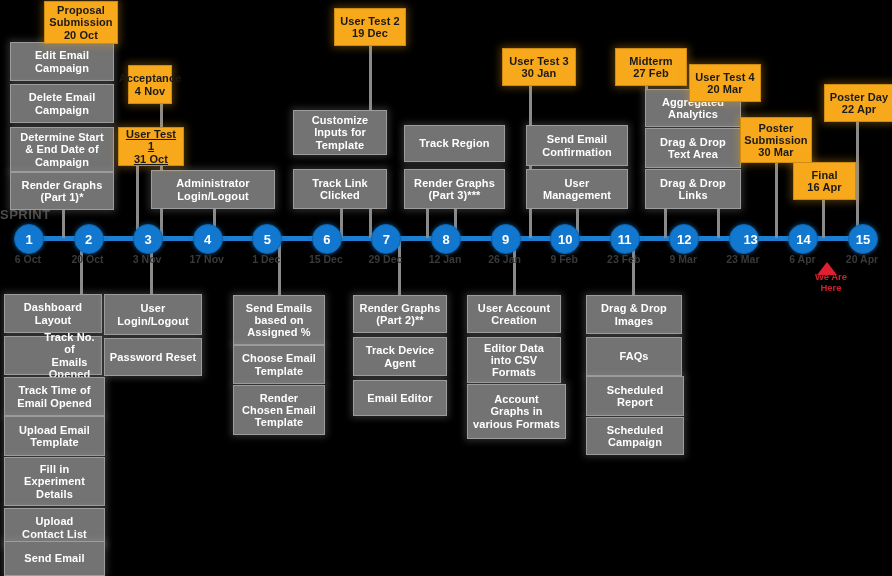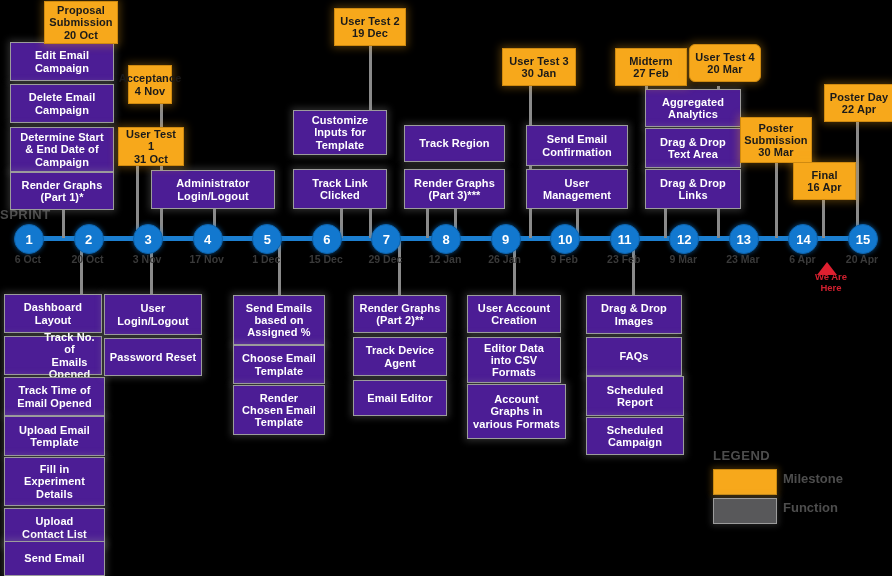--- a/index.html
+++ b/index.html
@@ -15,21 +15,21 @@
 
   
   .box{
     position:absolute;box-sizing:border-box;
     display:flex;align-items:center;justify-content:center;
     text-align:center;line-height:1.12;
     font-weight:bold;letter-spacing:.1px;
     padding:2px 3px;
   }
   .fn{
-    background:#4c1d95;color:#ffffff;
+    background:#737373;color:#ffffff;
     border:1px solid #9c9c9c;
     font-size:11px;
     box-shadow:0 0 7px 2px rgba(150,150,150,.30);
   }
   .ms{
     background:#F7A81B;color:#1a1a1a;
     border:1px solid #cf8a10;
     font-size:11px;
     box-shadow:0 0 8px 2px rgba(247,168,27,.30);
   }
@@ -339,21 +339,21 @@
           <div>Submission</div>
           <div>20 Oct</div>
         </div>
       </div>
       <div class="box ms" style="left: 128px; top: 65px; width: 44px; height: 39px;">
         <div>
           <div>Acceptance</div>
           <div>4 Nov</div>
         </div>
       </div>
-      <div class="box ms" style="left: 118px; top: 127px; width: 66px; height: 39px;">
+      <div class="box ms" style="left: 118px; top: 127px; width: 66px; height: 39px; text-decoration: underline;">
         <div>
           <div>User Test 1</div>
           <div>31 Oct</div>
         </div>
       </div>
       <div class="box ms" style="left: 334px; top: 8px; width: 72px; height: 38px;">
         <div>
           <div>User Test 2</div>
           <div>19 Dec</div>
         </div>
@@ -363,21 +363,21 @@
           <div>User Test 3</div>
           <div>30 Jan</div>
         </div>
       </div>
       <div class="box ms" style="left: 615px; top: 48px; width: 72px; height: 38px;">
         <div>
           <div>Midterm</div>
           <div>27 Feb</div>
         </div>
       </div>
-      <div class="box ms" style="left: 689px; top: 44px; width: 72px; height: 38px; border-radius: 6px;">
+      <div class="box ms" style="left: 689px; top: 64px; width: 72px; height: 38px;">
         <div>
           <div>User Test 4</div>
           <div>20 Mar</div>
         </div>
       </div>
       <div class="box ms" style="left: 740px; top: 117px; width: 72px; height: 46px;">
         <div>
           <div>Poster</div>
           <div>Submission</div>
           <div>30 Mar</div>
@@ -438,41 +438,34 @@
       </div>
       <div class="tick" style="left: 529.143px; top: 253px;">9 Feb</div>
       <div class="node" style="left: 609.714px; top: 224px;">
         <span>11</span>
       </div>
       <div class="tick" style="left: 588.714px; top: 253px;">23 Feb</div>
       <div class="node" style="left: 669.286px; top: 224px;">
         <span>12</span>
       </div>
       <div class="tick" style="left: 648.286px; top: 253px;">9 Mar</div>
-      <div class="node" style="left: 728.857px; top: 224px;">
+      <div class="node" style="left: 728.857px; top: 224px; justify-content: flex-end;">
         <span>13</span>
       </div>
       <div class="tick" style="left: 707.857px; top: 253px;">23 Mar</div>
       <div class="node" style="left: 788.429px; top: 224px;">
         <span>14</span>
       </div>
       <div class="tick" style="left: 767.429px; top: 253px;">6 Apr</div>
       <div class="node" style="left: 848px; top: 224px;">
         <span>15</span>
       </div>
       <div class="tick" style="left: 827px; top: 253px;">20 Apr</div>
     </div>
 
   <div id="wah-tri"></div>
   <div id="wah-text">
     <div>We Are</div>
     <div>Here</div>
   </div>
 
-  <div id="legend">
-    <div id="legend-title">LEGEND</div>
-    <div class="lg-sw ms" style="left:8px;top:21px;"></div>
-    <div class="lg-lb" style="top:23px;">Milestone</div>
-    <div class="lg-sw fn" style="left:8px;top:50px;"></div>
-    <div class="lg-lb" style="top:52px;">Function</div>
-  </div>
 
 </div>
 
 </body></html>

